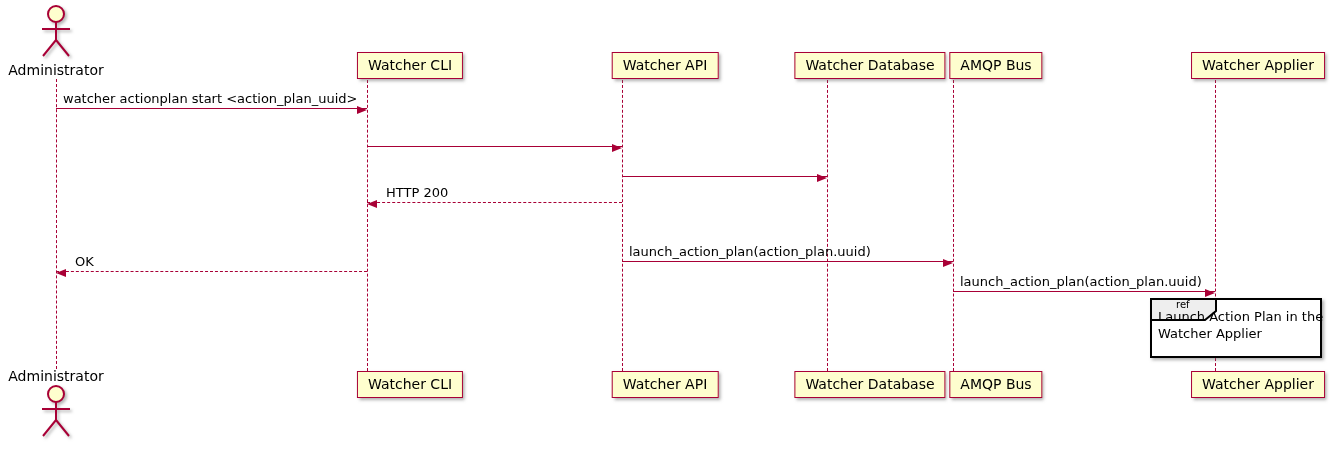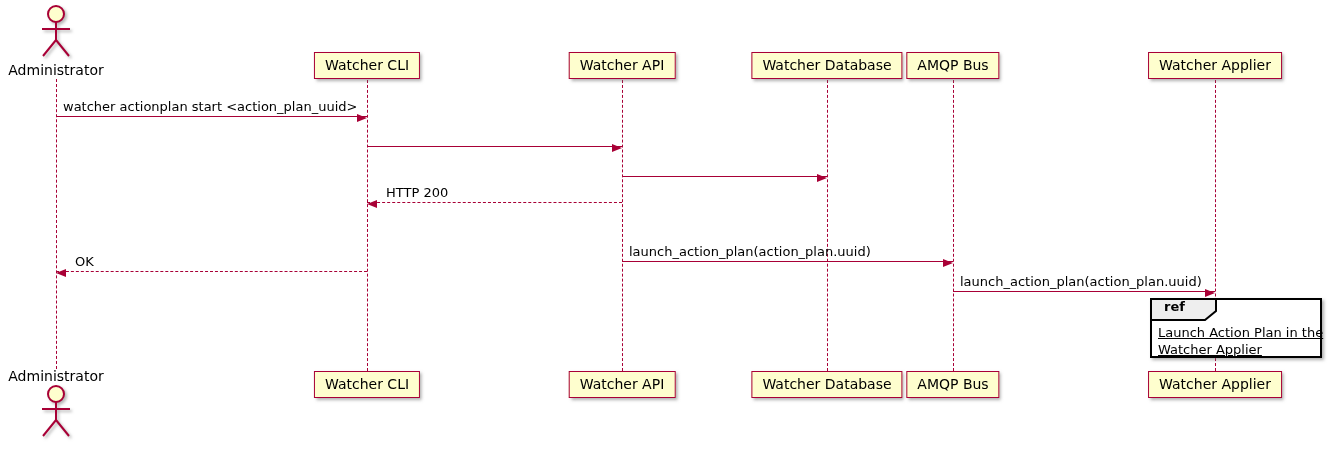--- a/index.html
+++ b/index.html
@@ -7,43 +7,43 @@
        font-family:"DejaVu Sans","Liberation Sans",sans-serif;color:#000;}
   .canvas{position:absolute;left:0;top:0;width:1330px;height:456px;background:#ffffff;}
 
   
   .lifeline{position:absolute;width:0;border-left:1px dashed #A80036;}
 
   
   .participant{position:absolute;transform:translateX(-50%);
     background:#FEFECE;border:1.5px solid #A80036;
     padding:4px 10px;font-size:14px;line-height:17px;white-space:nowrap;
-    box-shadow:2px 2px 3px rgba(110,110,110,0.55);}
+    box-shadow:2px 2px 3px rgba(110,110,110,0.55);margin-left:43px;}
 
   
   .actor-label{position:absolute;transform:translateX(-50%);font-size:14px;white-space:nowrap;}
   .actor-figure{position:absolute;transform:translateX(-50%);}
 
   
   .msg{position:absolute;height:17px;}
   .msg .lbl{position:absolute;bottom:3px;left:7px;font-size:13px;white-space:nowrap;}
   .msg.to-left .lbl{left:19px;text-align:right;}
   .msg .line{position:absolute;left:0;right:0;bottom:0;border-top:1px solid #A80036;}
   .msg.dashed .line{border-top-style:dashed;}
   .msg .head{position:absolute;bottom:-4.5px;width:0;height:0;
     border-top:4.5px solid transparent;border-bottom:4.5px solid transparent;}
   .msg.to-right .head{right:0;border-left:10px solid #A80036;}
   .msg.to-left .head{left:0;border-right:10px solid #A80036;}
 
   
   .ref-box{position:absolute;background:#ffffff;border:2px solid #000;
     box-shadow:2px 2px 3px rgba(110,110,110,0.55);}
   .ref-head{position:absolute;left:-2px;top:-2px;}
-  .ref-keyword{position:absolute;left:14px;top:1px;font-size:13px;font-weight:bold;}
-  .ref-body{position:absolute;left:6px;top:24px;font-size:13px;line-height:17px;white-space:nowrap;text-decoration:underline;}
+  .ref-keyword{position:absolute;left:26px;top:1px;font-size:10px;font-weight:normal;}
+  .ref-body{position:absolute;left:6px;top:8px;font-size:13px;line-height:17px;white-space:nowrap;}
 </style>
 </head>
 <body>
 
 <div class="canvas">
 
   <div class="lifeline" style="left:56px;top:79px;height:290px;"></div>
   <div class="lifeline" style="left:367px;top:80px;height:291px;"></div>
   <div class="lifeline" style="left:622px;top:80px;height:291px;"></div>
   <div class="lifeline" style="left:827px;top:80px;height:291px;"></div>
@@ -60,21 +60,21 @@
     </svg>
   </div>
   <div class="actor-label" style="left:56px;top:62px;">Administrator</div>
 
   <div class="participant" style="left:367px;top:52px;">Watcher CLI</div>
   <div class="participant" style="left:622px;top:52px;">Watcher API</div>
   <div class="participant" style="left:827px;top:52px;">Watcher Database</div>
   <div class="participant" style="left:953px;top:52px;">AMQP Bus</div>
   <div class="participant" style="left:1215px;top:52px;">Watcher Applier</div>
 
-  <div class="msg to-right" style="left:56px;top:100px;width:311px;">
+  <div class="msg to-right" style="left:56px;top:92px;width:311px;">
     <span class="lbl">watcher actionplan start &lt;action_plan_uuid&gt;</span>
     <div class="line"></div>
     <div class="head"></div>
   </div>
   <div class="msg to-right" style="left:367px;top:130px;width:255px;">
     <div class="line"></div>
     <div class="head"></div>
   </div>
   <div class="msg to-right" style="left:622px;top:160px;width:205px;">
     <div class="line"></div>

